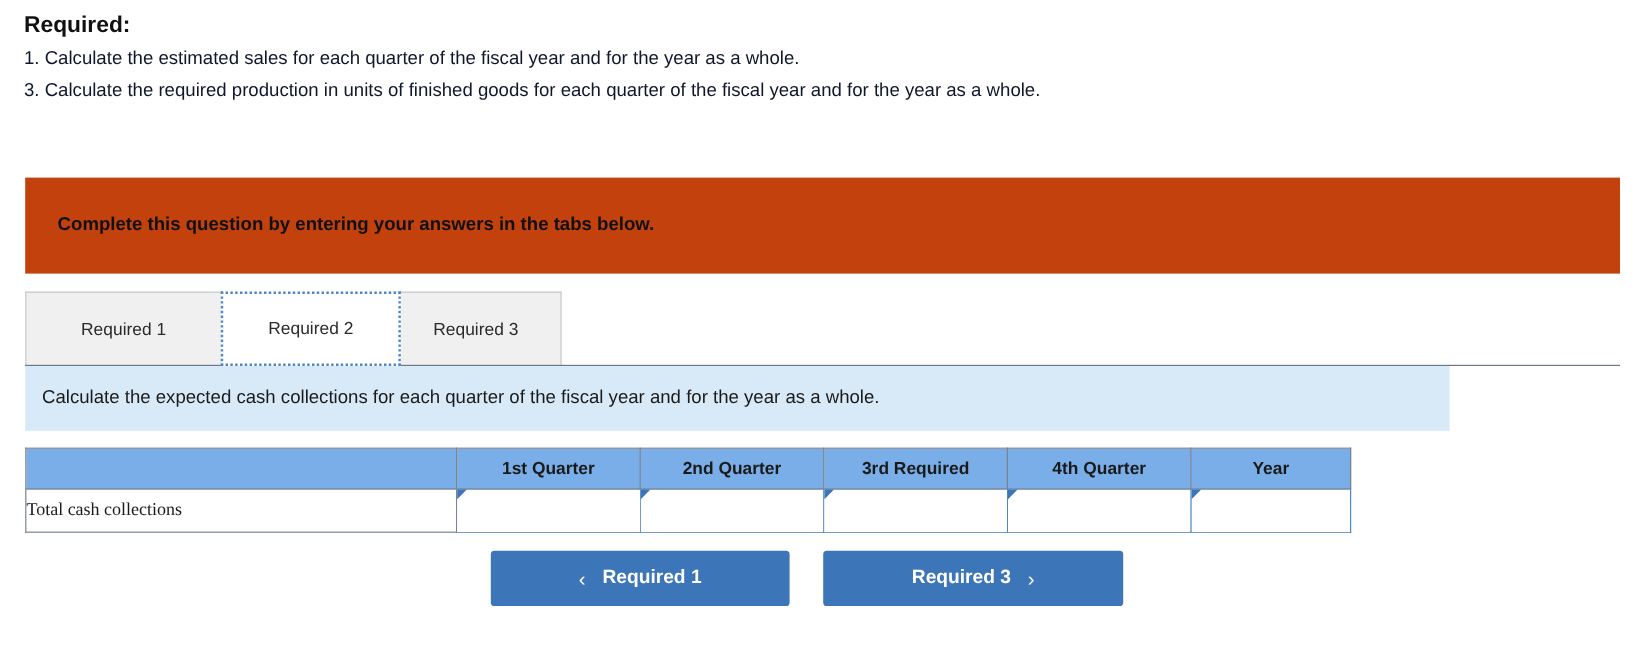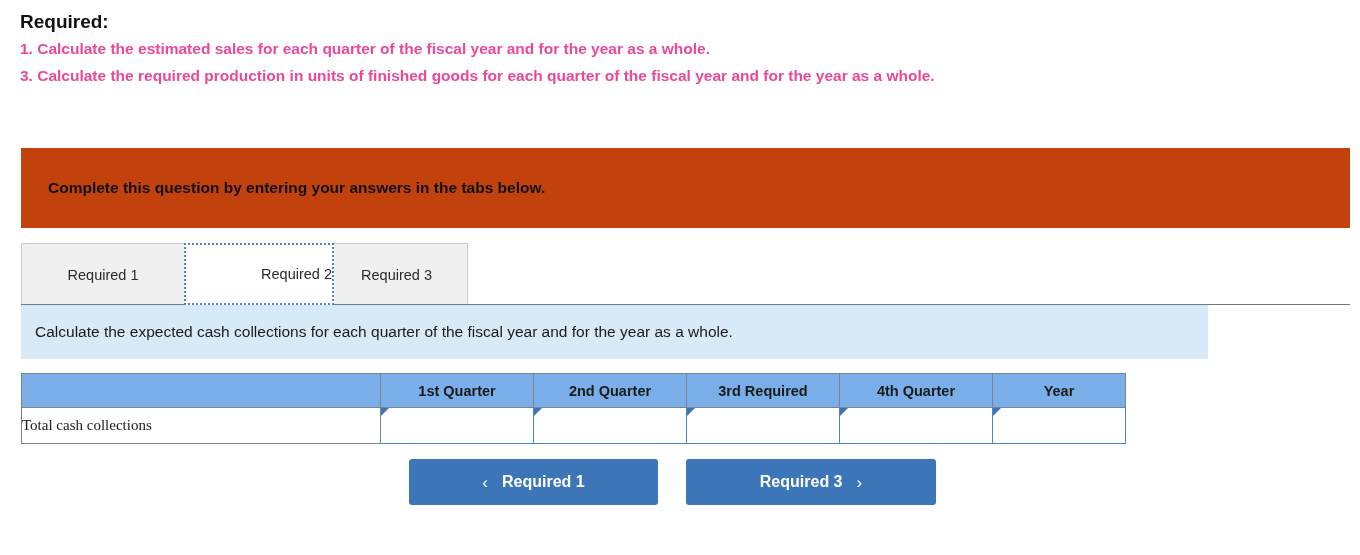--- a/index.html
+++ b/index.html
@@ -25,23 +25,22 @@
   }
   .required-heading {
     font-size: 19px;
     font-weight: bold;
     line-height: 27px;
     color: #111111;
   }
   .required-item {
     font-size: 15.5px;
     line-height: 27px;
-    color: #ec4899;
+    color: #0f172a;
     white-space: nowrap;
-    font-weight: bold;
   }
 
   
   .complete-banner {
     position: absolute;
     left: 21px;
     top: 148px;
     width: 1329px;
     height: 80px;
     background: #c2410c;
@@ -80,21 +79,21 @@
     color: #2b2b2b;
     cursor: pointer;
     user-select: none;
   }
   .tab.active {
     background: #ffffff;
     border: 2px dotted #4a86c8;
     z-index: 3;
   }
   .tab-0 { left: 0px;   width: 164px; }
-  .tab-1 { left: 163px; width: 150px; justify-content: flex-end; }
+  .tab-1 { left: 163px; width: 150px; }
   .tab-2 { left: 304px; width: 143px; }
 
   .tab-underline {
     position: absolute;
     left: 21px;
     top: 304px;
     width: 1329px;
     height: 1px;
     background: #6d7a86;
   }

